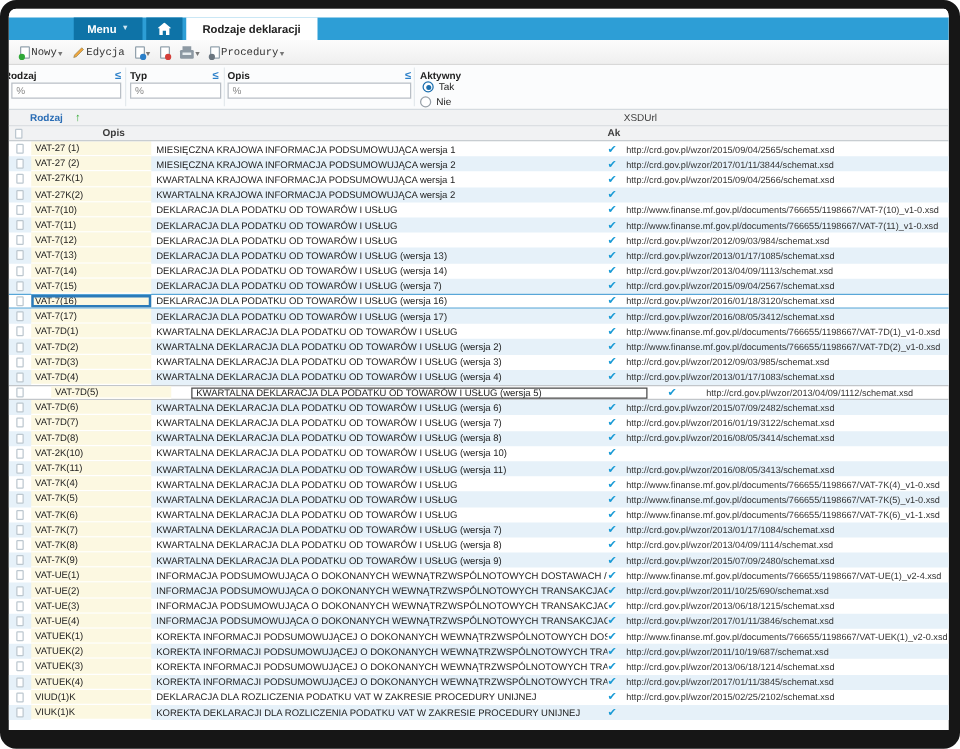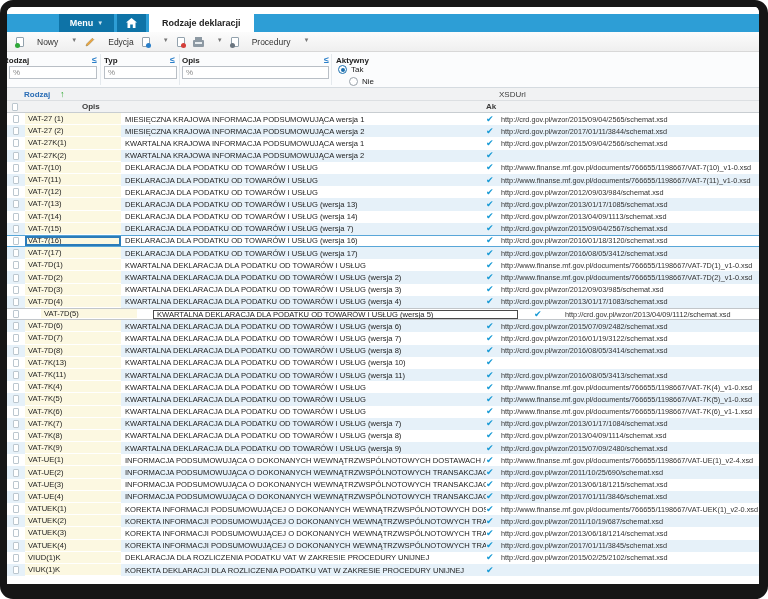--- a/index.html
+++ b/index.html
@@ -14,21 +14,21 @@
     font-size:9px;font-weight:bold;display:flex;align-items:center;justify-content:center;gap:4px;cursor:default;}
   .menu-chev{font-size:6px;color:#cfe6f2;}
   .home-btn{position:absolute;left:110px;top:0;bottom:0;width:29px;background:#0e73a7;
     display:flex;align-items:center;justify-content:center;}
   .tab{position:absolute;left:142px;top:0;bottom:0;padding:0 13px;background:#ffffff;color:#222;
     font-size:9px;font-weight:bold;display:flex;align-items:center;}
 
   
   .toolbar{height:20px;background:linear-gradient(#fcfcfc,#efefef);border-bottom:1px solid #d8d8d8;
     display:flex;align-items:center;padding-left:5px;font-size:8.5px;color:#333;box-sizing:border-box;}
-  .tbtn{display:flex;align-items:flex-start;gap:13px;padding:2px 4px;}
+  .tbtn{display:flex;align-items:flex-end;gap:1px;padding:2px 4px;font-family:Liberation Mono, monospace;}
   .chev{font-size:6px;color:#777;}
   .doc{position:relative;width:8px;height:10px;border:1px solid #93a2ad;background:#fff;border-radius:1px;box-sizing:border-box;}
   .badge{position:absolute;width:5px;height:5px;border-radius:50%;right:-2px;bottom:-2px;}
   .badge.bl{left:-2px;right:auto;}
   .b-green{background:#2fa838;}
   .b-red{background:#d43f3a;}
   .b-blue{background:#2a7fc9;}
   .b-gear{background:#6b7680;}
   .printer{position:relative;width:11px;height:7px;background:#8d99a3;border-radius:1px;margin-top:3px;}
   .printer::before{content:'';position:absolute;top:-3px;left:2px;width:7px;height:3px;background:#8d99a3;}
@@ -146,21 +146,21 @@
     <input class="finput" style="left: 175px; width: 147px;" value="%">
 
     <span class="fdiv" style="left:93px;"></span>
     <span class="fdiv" style="left:172px;"></span>
     <span class="fdiv" style="left:324px;"></span>
 
     <div class="radio-row" style="left:331px;top:13px;">
       <span class="rdot sel"></span>
       <span>Tak</span>
     </div>
-    <div class="radio-row" style="left:342px;top:25px;align-items:center;">
+    <div class="radio-row" style="left:329px;top:25px;align-items:center;">
       <span class="rdot"></span>
       <span>Nie</span>
     </div>
   </div>
 
   <div class="ghead">
     <span class="mid"></span>
     <span class="gh-rodzaj">Rodzaj</span>
     <span class="gh-sort">↑</span>
     <span class="gh-xsd">XSDUrl</span>
@@ -347,21 +347,21 @@
         </span>
         <span class="cell c-rodzaj">VAT-7D(8)</span>
         <span class="cell c-opis">KWARTALNA DEKLARACJA DLA PODATKU OD TOWARÓW I USŁUG (wersja 8)</span>
         <span class="cell c-ak">✔</span>
         <span class="cell c-xsd">http://crd.gov.pl/wzor/2016/08/05/3414/schemat.xsd</span>
       </div>
       <div class="row">
         <span class="gut">
           <span class="rowdoc"></span>
         </span>
-        <span class="cell c-rodzaj">VAT-7K(13)</span>
+        <span class="cell c-rodzaj">VAT-2K(10)</span>
         <span class="cell c-opis">KWARTALNA DEKLARACJA DLA PODATKU OD TOWARÓW I USŁUG (wersja 10)</span>
         <span class="cell c-ak">✔</span>
       </div>
       <div class="row alt">
         <span class="gut">
           <span class="rowdoc"></span>
         </span>
         <span class="cell c-rodzaj">VAT-7K(11)</span>
         <span class="cell c-opis">KWARTALNA DEKLARACJA DLA PODATKU OD TOWARÓW I USŁUG (wersja 11)</span>
         <span class="cell c-ak">✔</span>

